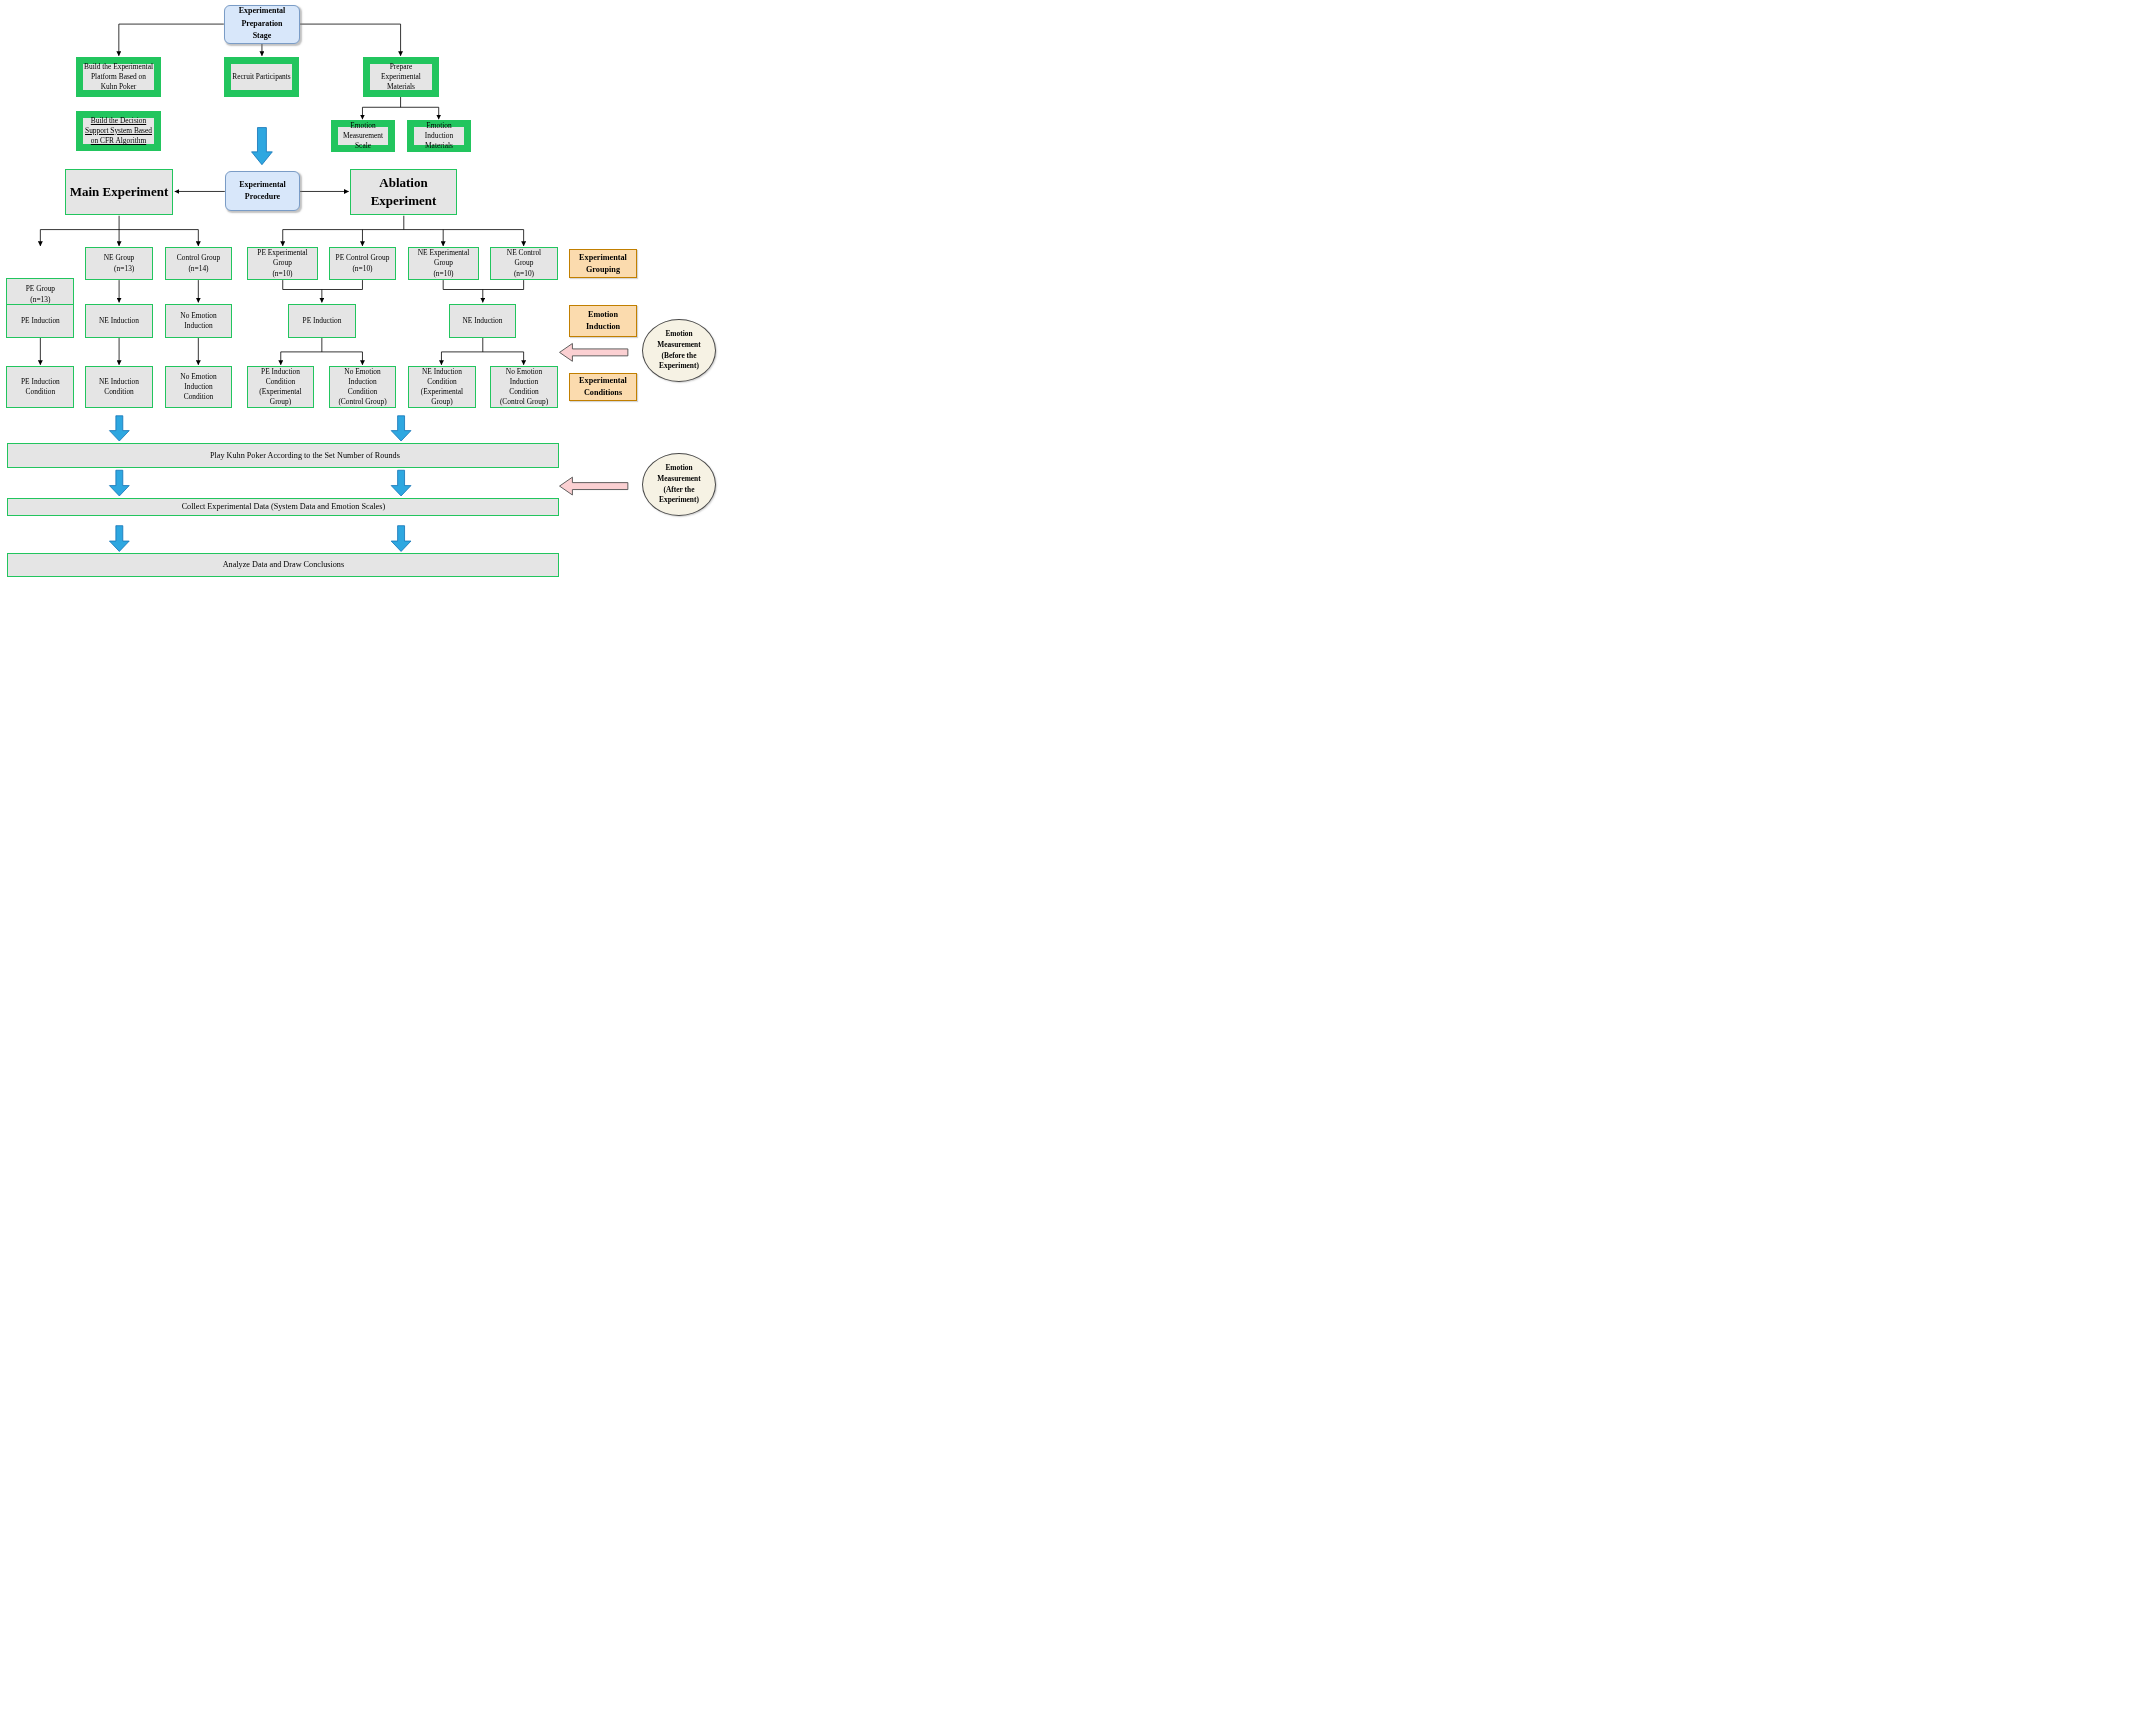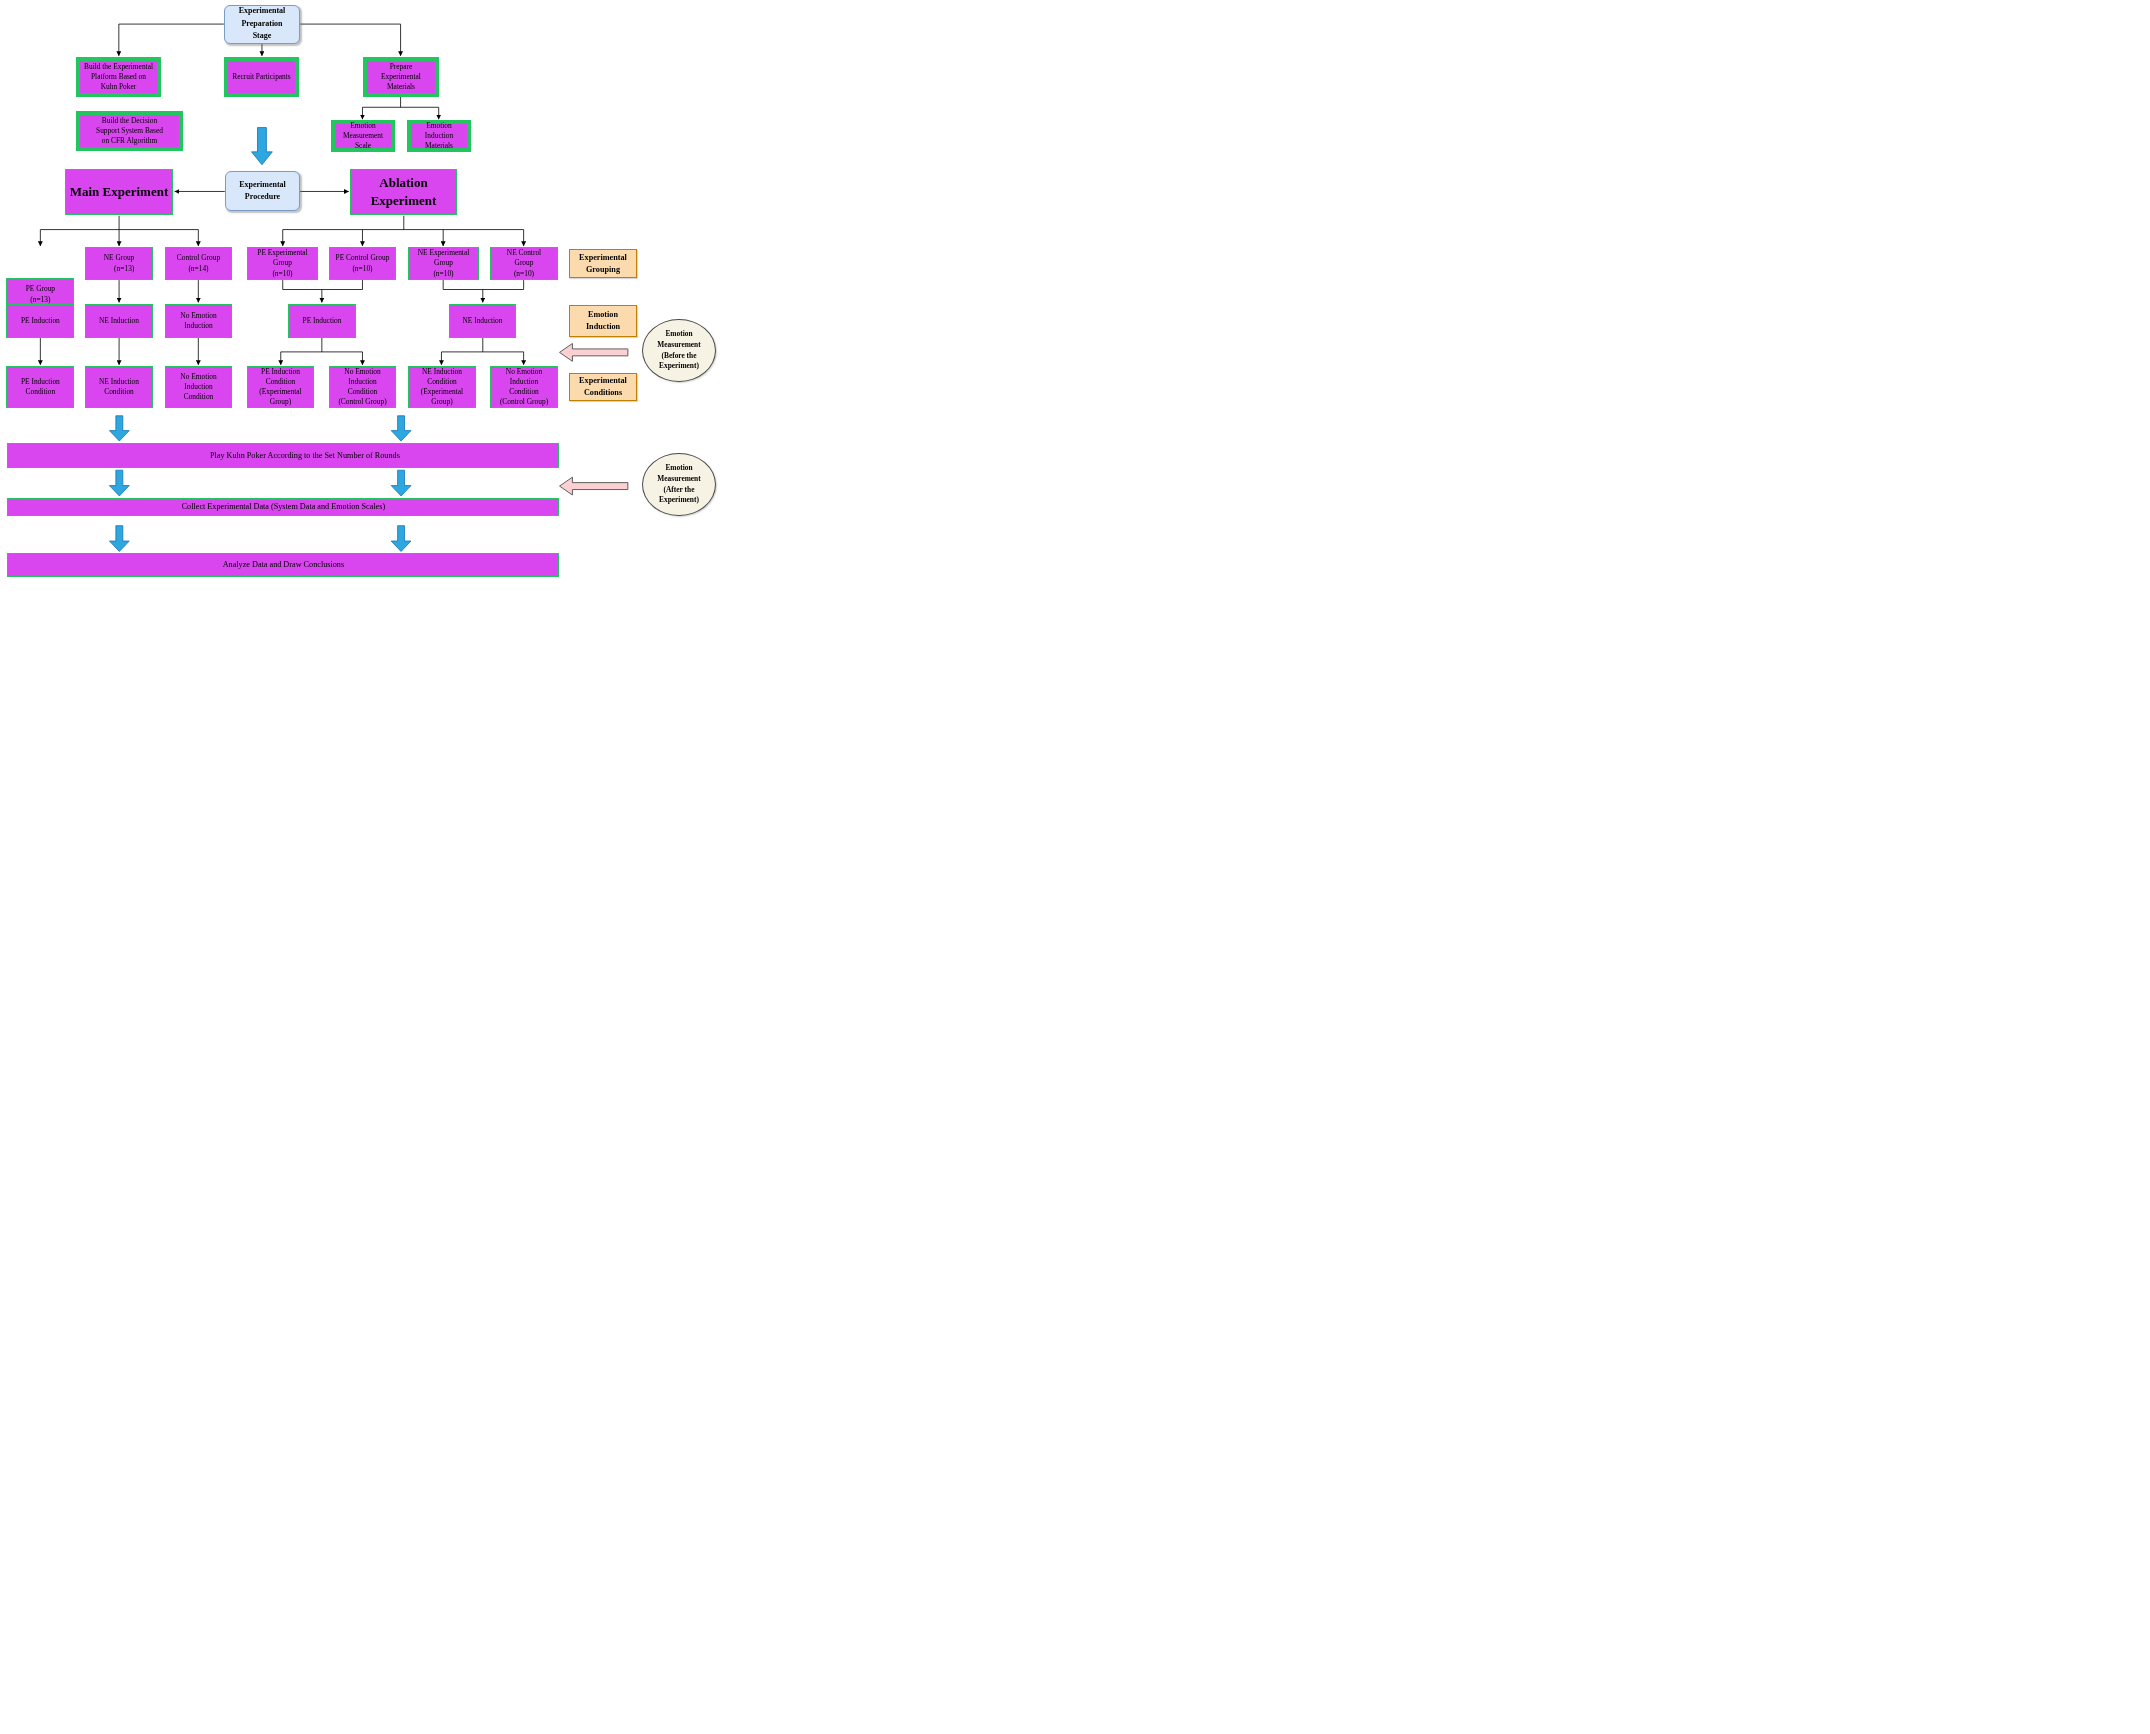--- a/index.html
+++ b/index.html
@@ -8,21 +8,21 @@
     width:717px;height:579px;
     background:#ffffff;
     font-family:"Liberation Serif","DejaVu Serif",serif;
     color:#000;
   }
   svg.wires{position:absolute;left:0;top:0;width:717px;height:579px;z-index:1;}
   .n{
     position:absolute;z-index:2;
     display:flex;align-items:center;justify-content:center;
     text-align:center;white-space:pre-line;
-    background:#d946ef;border:4px solid #22c55e;
+    background:#e5e5e5;border:7px solid #22c55e;
     font-size:7.4px;line-height:1.38;box-sizing:border-box;
   }
   .heavy{border-width:1.7px;border-left-width:1px;border-right-width:1px;}
   .bold{font-weight:bold;font-size:13px;}
   .blue{
     background:#d8e7fa;border:1px solid #7a9cc6;border-radius:6px;
     font-weight:bold;font-size:8px;line-height:1.55;
     box-shadow:1.2px 1.2px 1.5px rgba(120,120,120,.45);
   }
   .orange{
@@ -109,21 +109,21 @@
   <div class="n blue" style="left:224px;top:4.5px;width:76px;height:39px;">Experimental
 Preparation
 Stage</div>
   <div class="n" style="left:76px;top:57px;width:85px;height:40px;">Build the Experimental
 Platform Based on
 Kuhn Poker</div>
   <div class="n" style="left:224px;top:57px;width:75px;height:40px;">Recruit Participants</div>
   <div class="n" style="left:363px;top:57px;width:76px;height:40px;">Prepare
 Experimental
 Materials</div>
-  <div class="n" style="left:76px;top:111px;width:107px;height:40px;">Build the Decision
+  <div class="n" style="left:76px;top:111px;width:85px;height:40px;text-decoration:underline;">Build the Decision
 Support System Based
 on CFR Algorithm</div>
   <div class="n" style="left:331px;top:120px;width:64px;height:32px;">Emotion
 Measurement
 Scale</div>
   <div class="n" style="left:407px;top:120px;width:64px;height:32px;">Emotion
 Induction
 Materials</div>
 
   <div class="n heavy bold" style="left:65px;top:169px;width:108px;height:46px;">Main Experiment</div>

